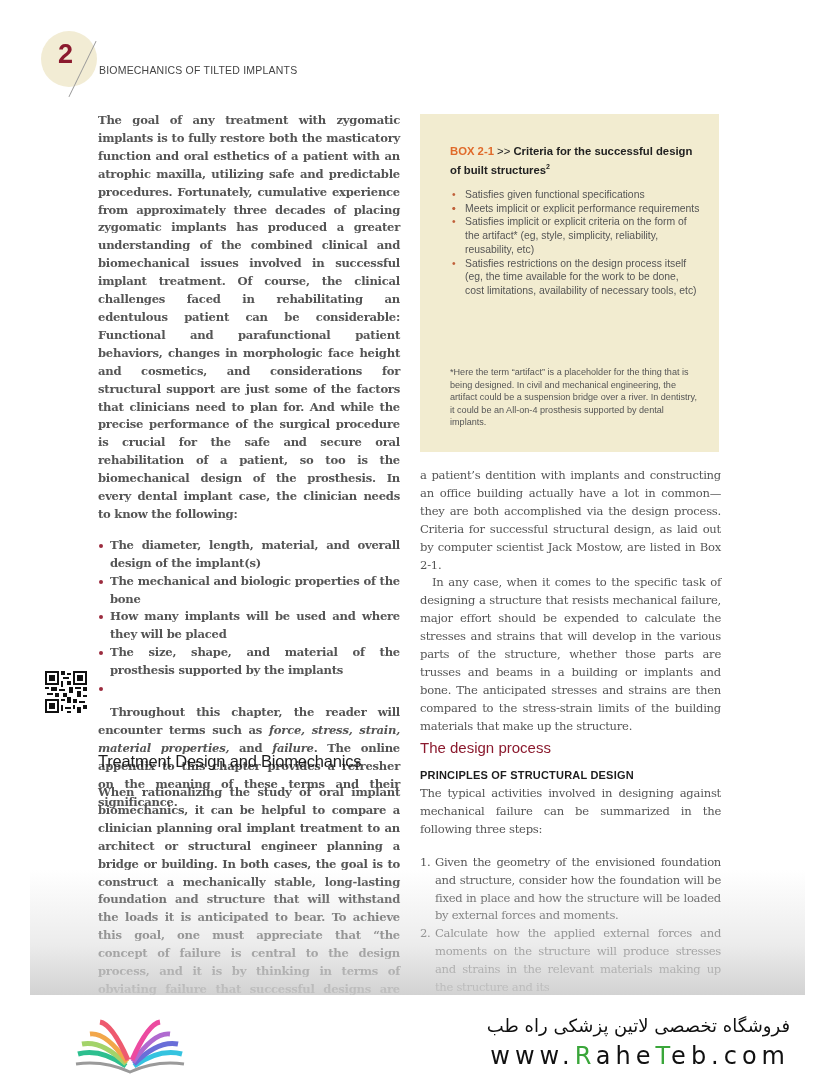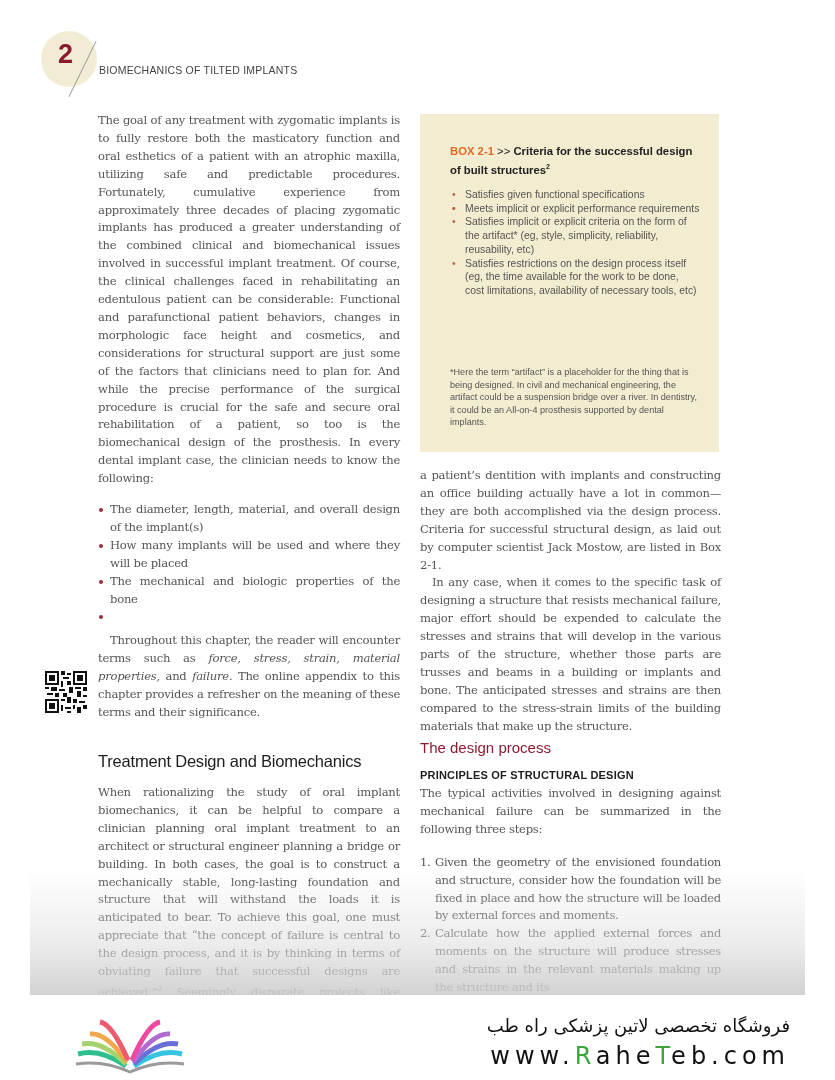--- a/index.html
+++ b/index.html
@@ -28,21 +28,21 @@
   }
   .chapter-slash {
     position: absolute; left: 82px; top: 38px; width: 1px; height: 62px;
     background: #9a9a9a; transform: rotate(26deg); transform-origin: center;
   }
   .running-head {
     position: absolute; left: 99px; top: 64px;
     font-family: "Liberation Sans", sans-serif; font-size: 10.5px; letter-spacing: 0.2px;
     color: #444;
   }
-  .col-left { position: absolute; left: 98px; top: 112px; width: 302px; }
+  .col-left { position: absolute; left: 98px; top: 112px; width: 302px; font-weight: bold; }
   .col-right { position: absolute; left: 420px; width: 301px; }
   p.body {
     margin: 0; font-size: 11.6px; line-height: 17.9px; text-align: justify;
     color: #555;
     letter-spacing: -0.25px;
   }
   p.indent { text-indent: 12px; }
   ul.bullets { list-style: none; margin: 0; padding: 0; }
   ul.bullets li {
     position: relative; padding-left: 12px; font-size: 11.6px; line-height: 17.9px;
@@ -112,22 +112,23 @@
 <div class="page">
   <div class="chapter-badge"></div>
   <div class="chapter-num">2</div>
   <div class="chapter-slash"></div>
   <div class="running-head">BIOMECHANICS OF TILTED IMPLANTS</div>
 
   <div class="col-left">
     <p class="body">The goal of any treatment with zygomatic implants is to fully restore both the masticatory function and oral esthetics of a patient with an atrophic maxilla, utilizing safe and predictable procedures. Fortunately, cumulative experience from approximately three decades of placing zygomatic implants has produced a greater understanding of the combined clinical and biomechanical issues involved in successful implant treatment. Of course, the clinical challenges faced in rehabilitating an edentulous patient can be considerable: Functional and parafunctional patient behaviors, changes in morphologic face height and cosmetics, and considerations for structural support are just some of the factors that clinicians need to plan for. And while the precise performance of the surgical procedure is crucial for the safe and secure oral rehabilitation of a patient, so too is the biomechanical design of the prosthesis. In every dental implant case, the clinician needs to know the following:</p>
     <ul class="bullets" style="margin-top:13px;">
       <li><span class="dot"></span><span>The diameter, length, material, and overall design of the implant(s)</span></li>
+      <li><span class="dot"></span><span>The mechanical and biologic properties of the bone</span></li>
       <li><span class="dot"></span><span>How many implants will be used and where they will be placed</span></li>
-      <li><span class="dot"></span><span>The mechanical and biologic properties of the bone</span></li>
+      <li><span class="dot"></span><span>The size, shape, and material of the prosthesis supported by the implants</span></li>
       <li><span class="dot"></span></li>
     </ul>
     <p class="body indent" style="margin-top:24px;"><span>Throughout this chapter, the reader will encounter terms such as </span><em>force, stress, strain, material properties,</em><span> and </span><em>failure</em><span>. The online appendix to this chapter provides a refresher on the meaning of these terms and their significance.</span></p>
   </div>
 
   <svg class="qr" viewBox="0 0 21 21" shape-rendering="crispEdges">
     <rect width="21" height="21" fill="#fff"></rect>
     <g fill="#111">
       <rect x="0" y="0" width="7" height="1"></rect>
         <rect x="0" y="6" width="7" height="1"></rect>

